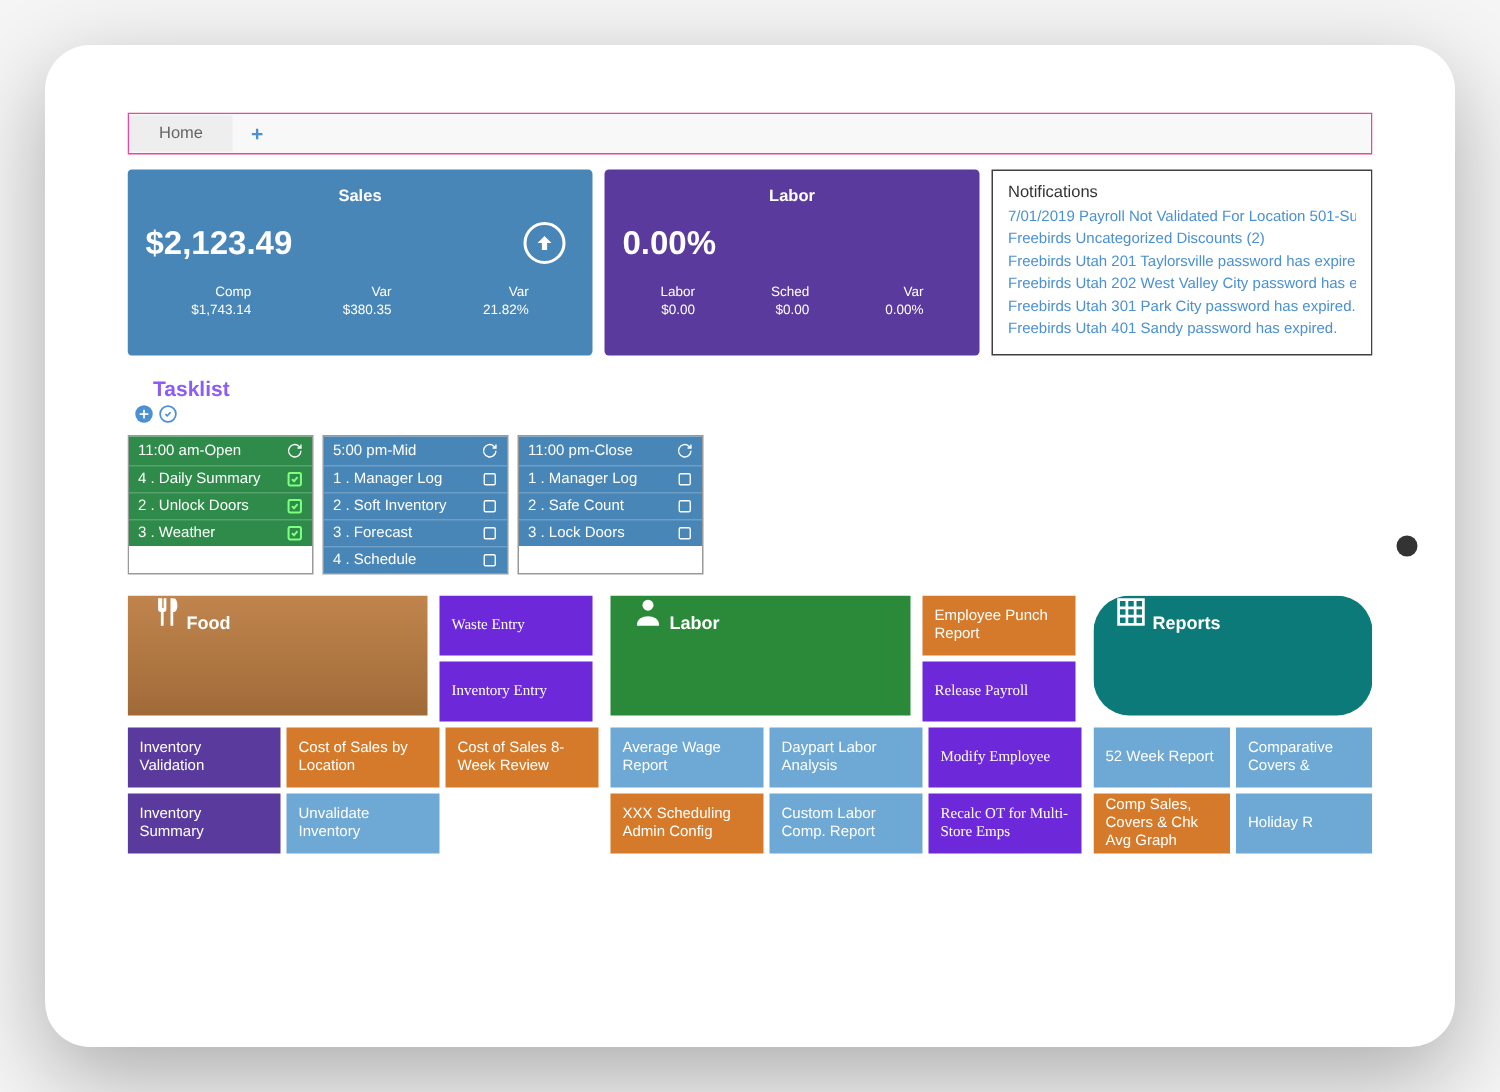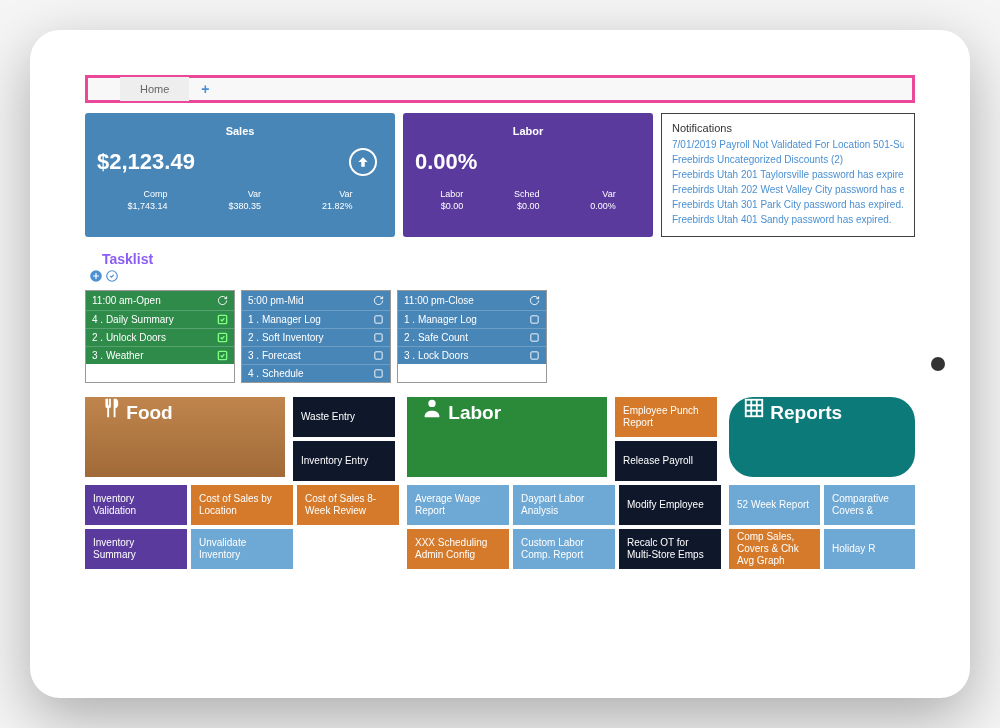--- a/index.html
+++ b/index.html
@@ -1,21 +1,21 @@
 <!DOCTYPE html>
 <html><head>
 <meta charset="utf-8">
 <style>
 * { margin: 0; padding: 0; box-sizing: border-box; font-family: Arial, sans-serif; }
 body { background: #f5f5f5; padding: 30px; }
 .tablet { background: #fff; border-radius: 30px; box-shadow: 0 20px 60px rgba(0,0,0,0.3); padding: 45px 55px; position: relative; width: 940px; height: 668px; overflow: hidden; }
 .home-btn { position: absolute; right: 25px; top: 50%; width: 14px; height: 14px; border-radius: 50%; background: #333; transform: translateY(-50%); }
 .screen { background: #fff; height: 100%; overflow: hidden; }
 
-.tabbar { display: flex; align-items: center; border: 3px solid #ec4899; background: #f8f8f8; height: 28px; margin-bottom: 10px; padding-left: 32px; }
+.tabbar { display: flex; align-items: center; border: 1px solid #ec4899; background: #f8f8f8; height: 28px; margin-bottom: 10px; }
 .tab-home { padding: 6px 20px; font-size: 11px; color: #666; background: #eee; }
 .tab-add { padding: 6px 12px; font-size: 14px; color: #4a90d2; font-weight: bold; cursor: pointer; }
 
 .toprow { display: flex; gap: 8px; margin-bottom: 14px; }
 .card { border-radius: 3px; padding: 12px; color: #fff; position: relative; }
 .card-sales { background: #4986b8; width: 310px; }
 .card-labor { background: #5b3a9e; width: 250px; }
 .card-title { text-align: center; font-size: 11px; font-weight: bold; margin-bottom: 12px; }
 .card-big { font-size: 22px; font-weight: bold; margin-bottom: 14px; }
 .up-icon { position: absolute; right: 18px; top: 35px; width: 28px; height: 28px; border: 2px solid #fff; border-radius: 50%; display: flex; align-items: center; justify-content: center; }
@@ -26,37 +26,37 @@
 
 .notif { background: #fff; border: 1px solid #404040; flex: 1; padding: 8px 10px; font-size: 10px; overflow: hidden; }
 .notif-title { color: #333; margin-bottom: 4px; font-size: 11px; }
 .notif-item { color: #4a90d2; margin-bottom: 2px; line-height: 1.3; white-space: nowrap; overflow: hidden; }
 
 .tasklist { margin-bottom: 14px; }
 .tasklist-hdr { color: #8b5cf6; font-weight: bold; font-size: 14px; margin: 0 0 2px 17px; }
 .tasklist-icons { margin-left: 4px; margin-bottom: 4px; display: flex; gap: 2px; }
 .tasklist-icons span { color: #4a90d2; font-size: 13px; }
 .task-cols { display: flex; gap: 6px; }
-.task-col { width: 150px; font-size: 10px; border: 1px solid #999; }
+.task-col { width: 124px; font-size: 10px; border: 1px solid #999; }
 .task-col-hdr { padding: 4px 6px; display: flex; justify-content: space-between; align-items: center; }
 .task-col.green .task-col-hdr, .task-col.green .task-item { background: #2e8b4a; color: #fff; }
 .task-col.blue .task-col-hdr, .task-col.blue .task-item { background: #4986b8; color: #fff; }
 .task-item { padding: 3px 6px; display: flex; justify-content: space-between; align-items: center; border-top: 1px solid rgba(255,255,255,0.2); }
 .refresh-icon { width: 11px; height: 11px; }
 .check-icon { width: 11px; height: 11px; }
 
 .tiles { display: flex; gap: 8px; overflow: hidden; }
 .tile-group { }
-.tile-hero { height: 80px; display: flex; align-items: center; padding-left: 14px; color: #fff; font-size: 19px; font-weight: bold; gap: 8px; margin-bottom: 4px; }
+.tile-hero { height: 80px; display: flex; align-items: center; padding-left: 14px; color: #fff; font-size: 12px; font-weight: bold; gap: 8px; margin-bottom: 4px; }
 .hero-food { background: linear-gradient(#c0854d,#a06a38); width: 200px; display:inline-block; vertical-align:top;}
 .hero-labor { background: #2a8a3a; width: 200px; display:inline-block; vertical-align:top;}
 .hero-reports { background: #0d7a7a; width: 200px; display:inline-block; vertical-align:top;}
 .tile-row { display: flex; gap: 4px; margin-bottom: 4px; }
 .tile { padding: 6px 8px; font-size: 10px; color: #fff; height: 40px; display: flex; align-items: center; line-height: 1.2; cursor: pointer; }
-.t-blue { background: #0f172a; }
+.t-blue { background: #6d28d9; font-family: Liberation Serif, serif; }
 .t-orange { background: #d47a2a; }
 .t-lblue { background: #6ea8d4; }
 .t-purple { background: #5b3a9e; }
 .w102 { width: 102px; }
 
 .side-col-tiles { display: inline-flex; flex-direction: column; gap: 4px; vertical-align: top; margin-left: 4px; }
 
 .group-food { width: 316px; }
 .group-labor { width: 316px; }
 .group-reports { width: 200px; overflow: hidden; }

